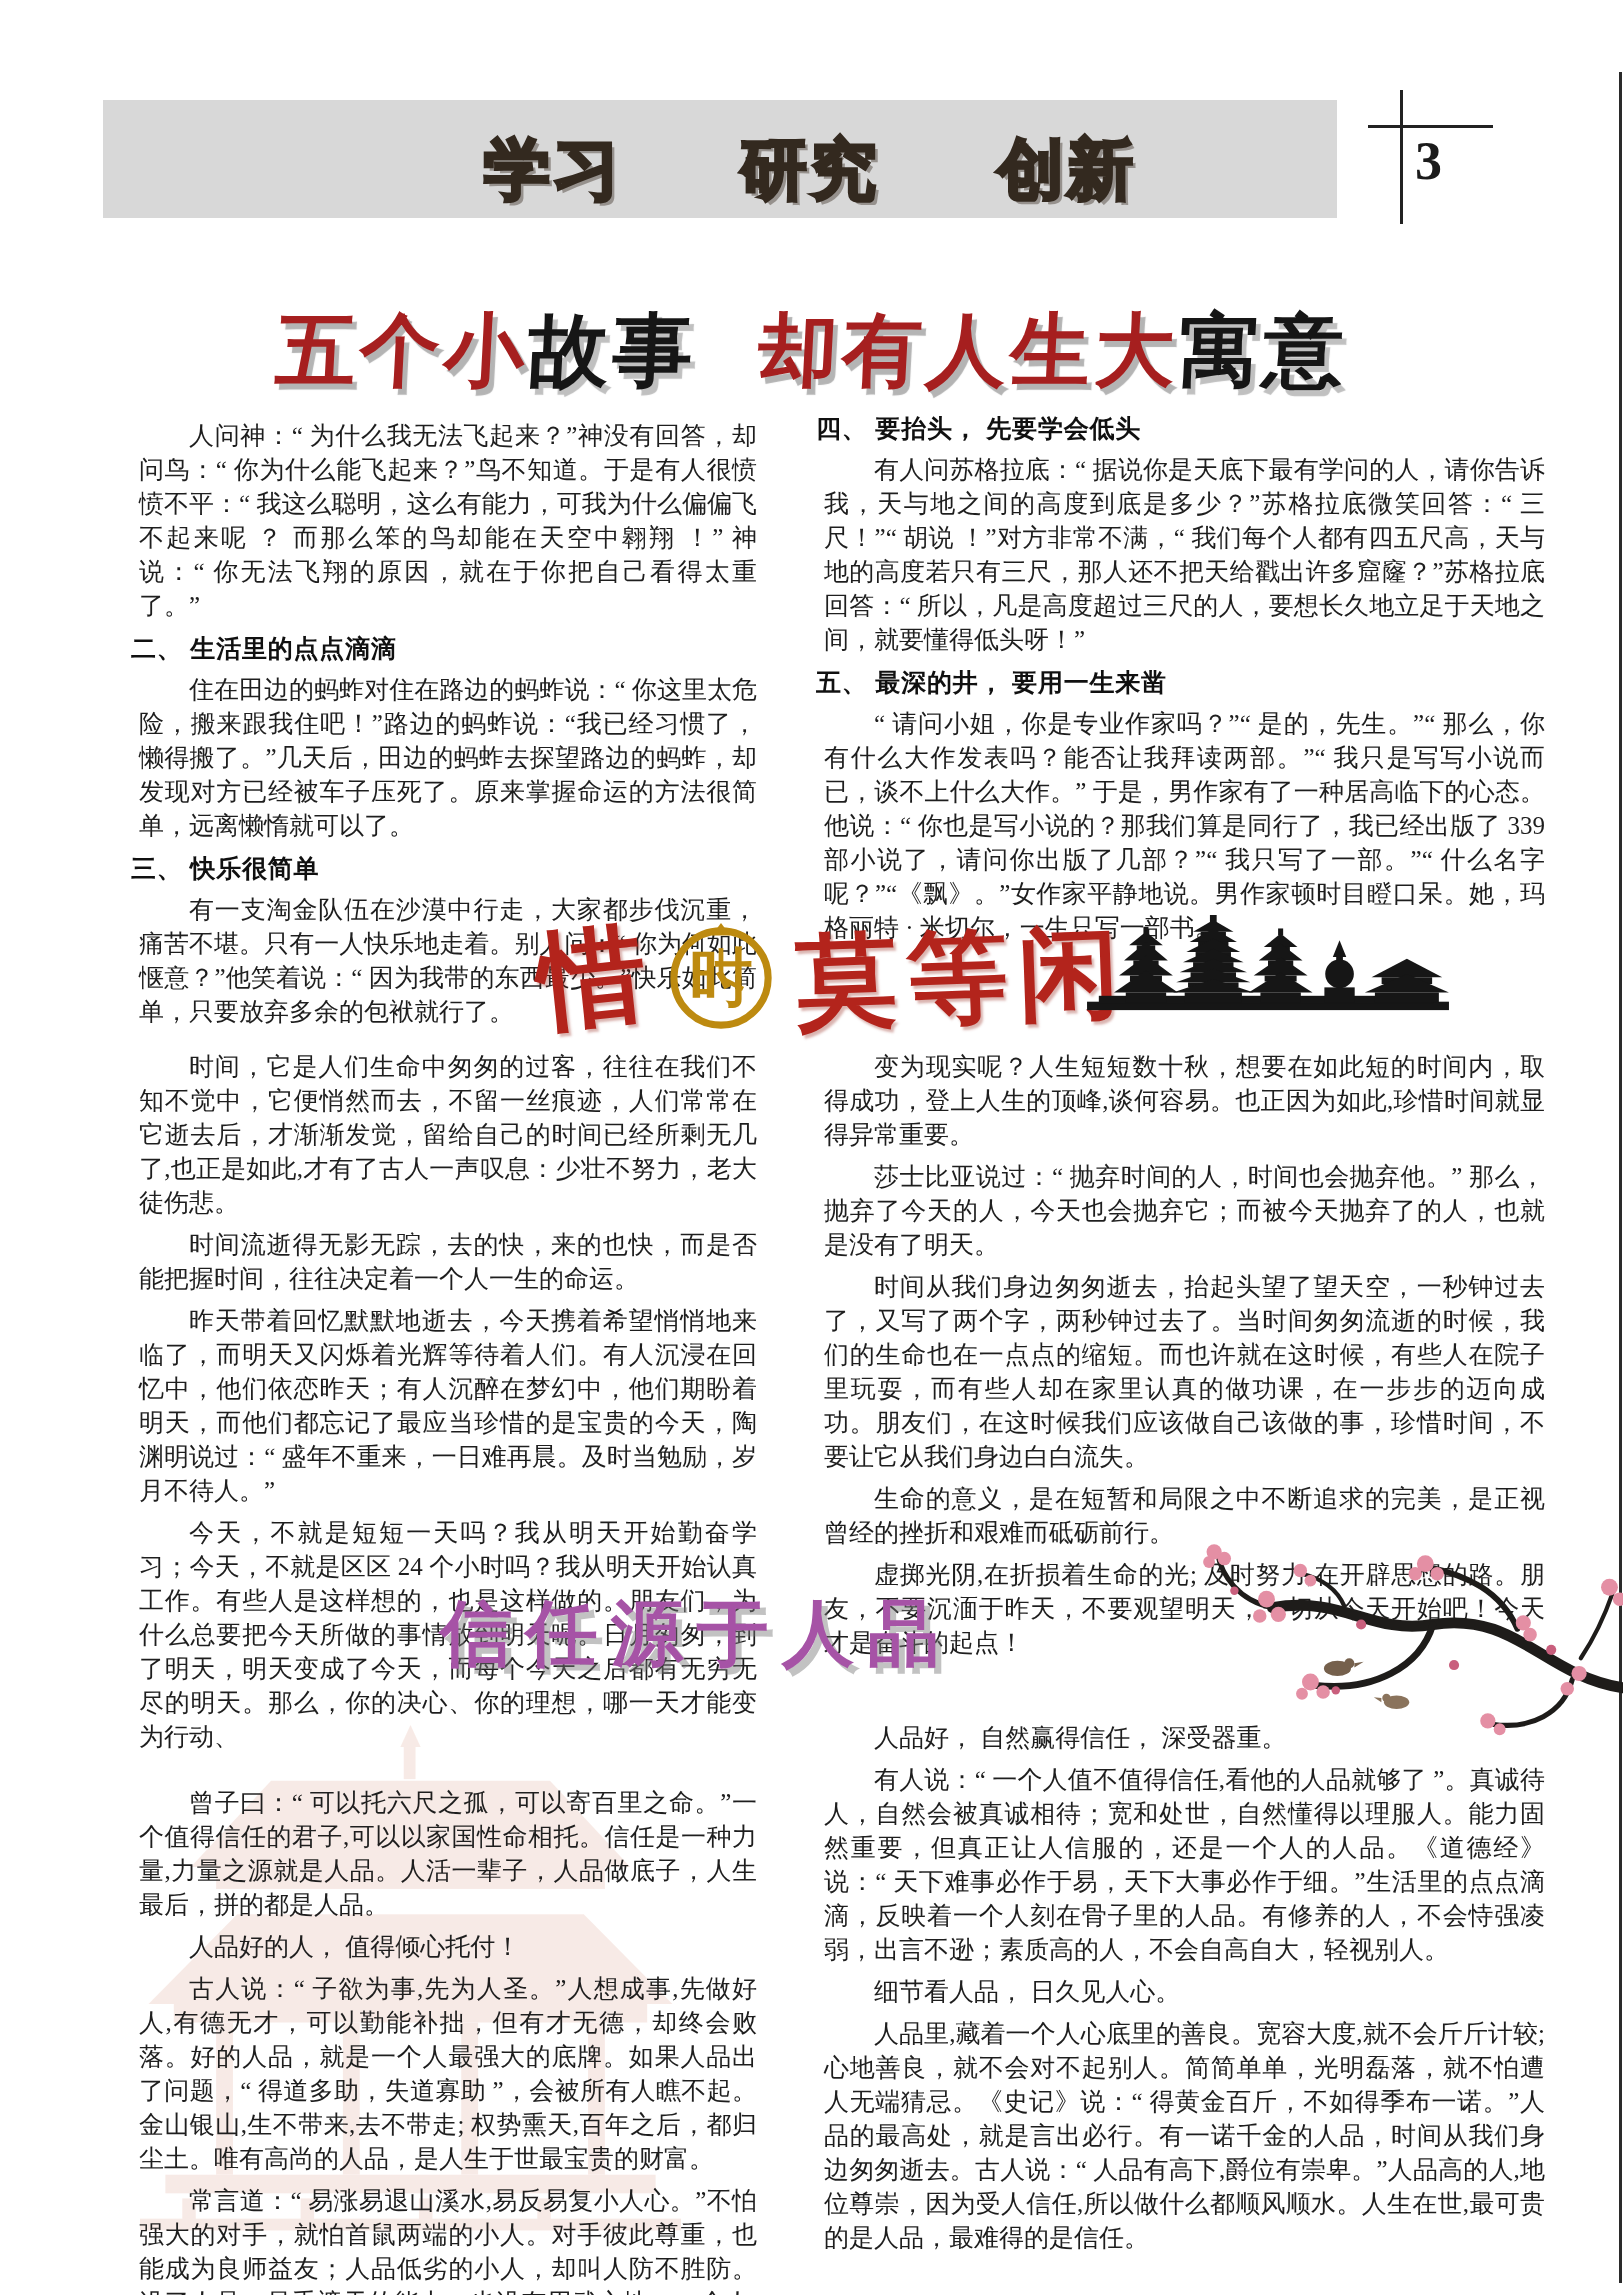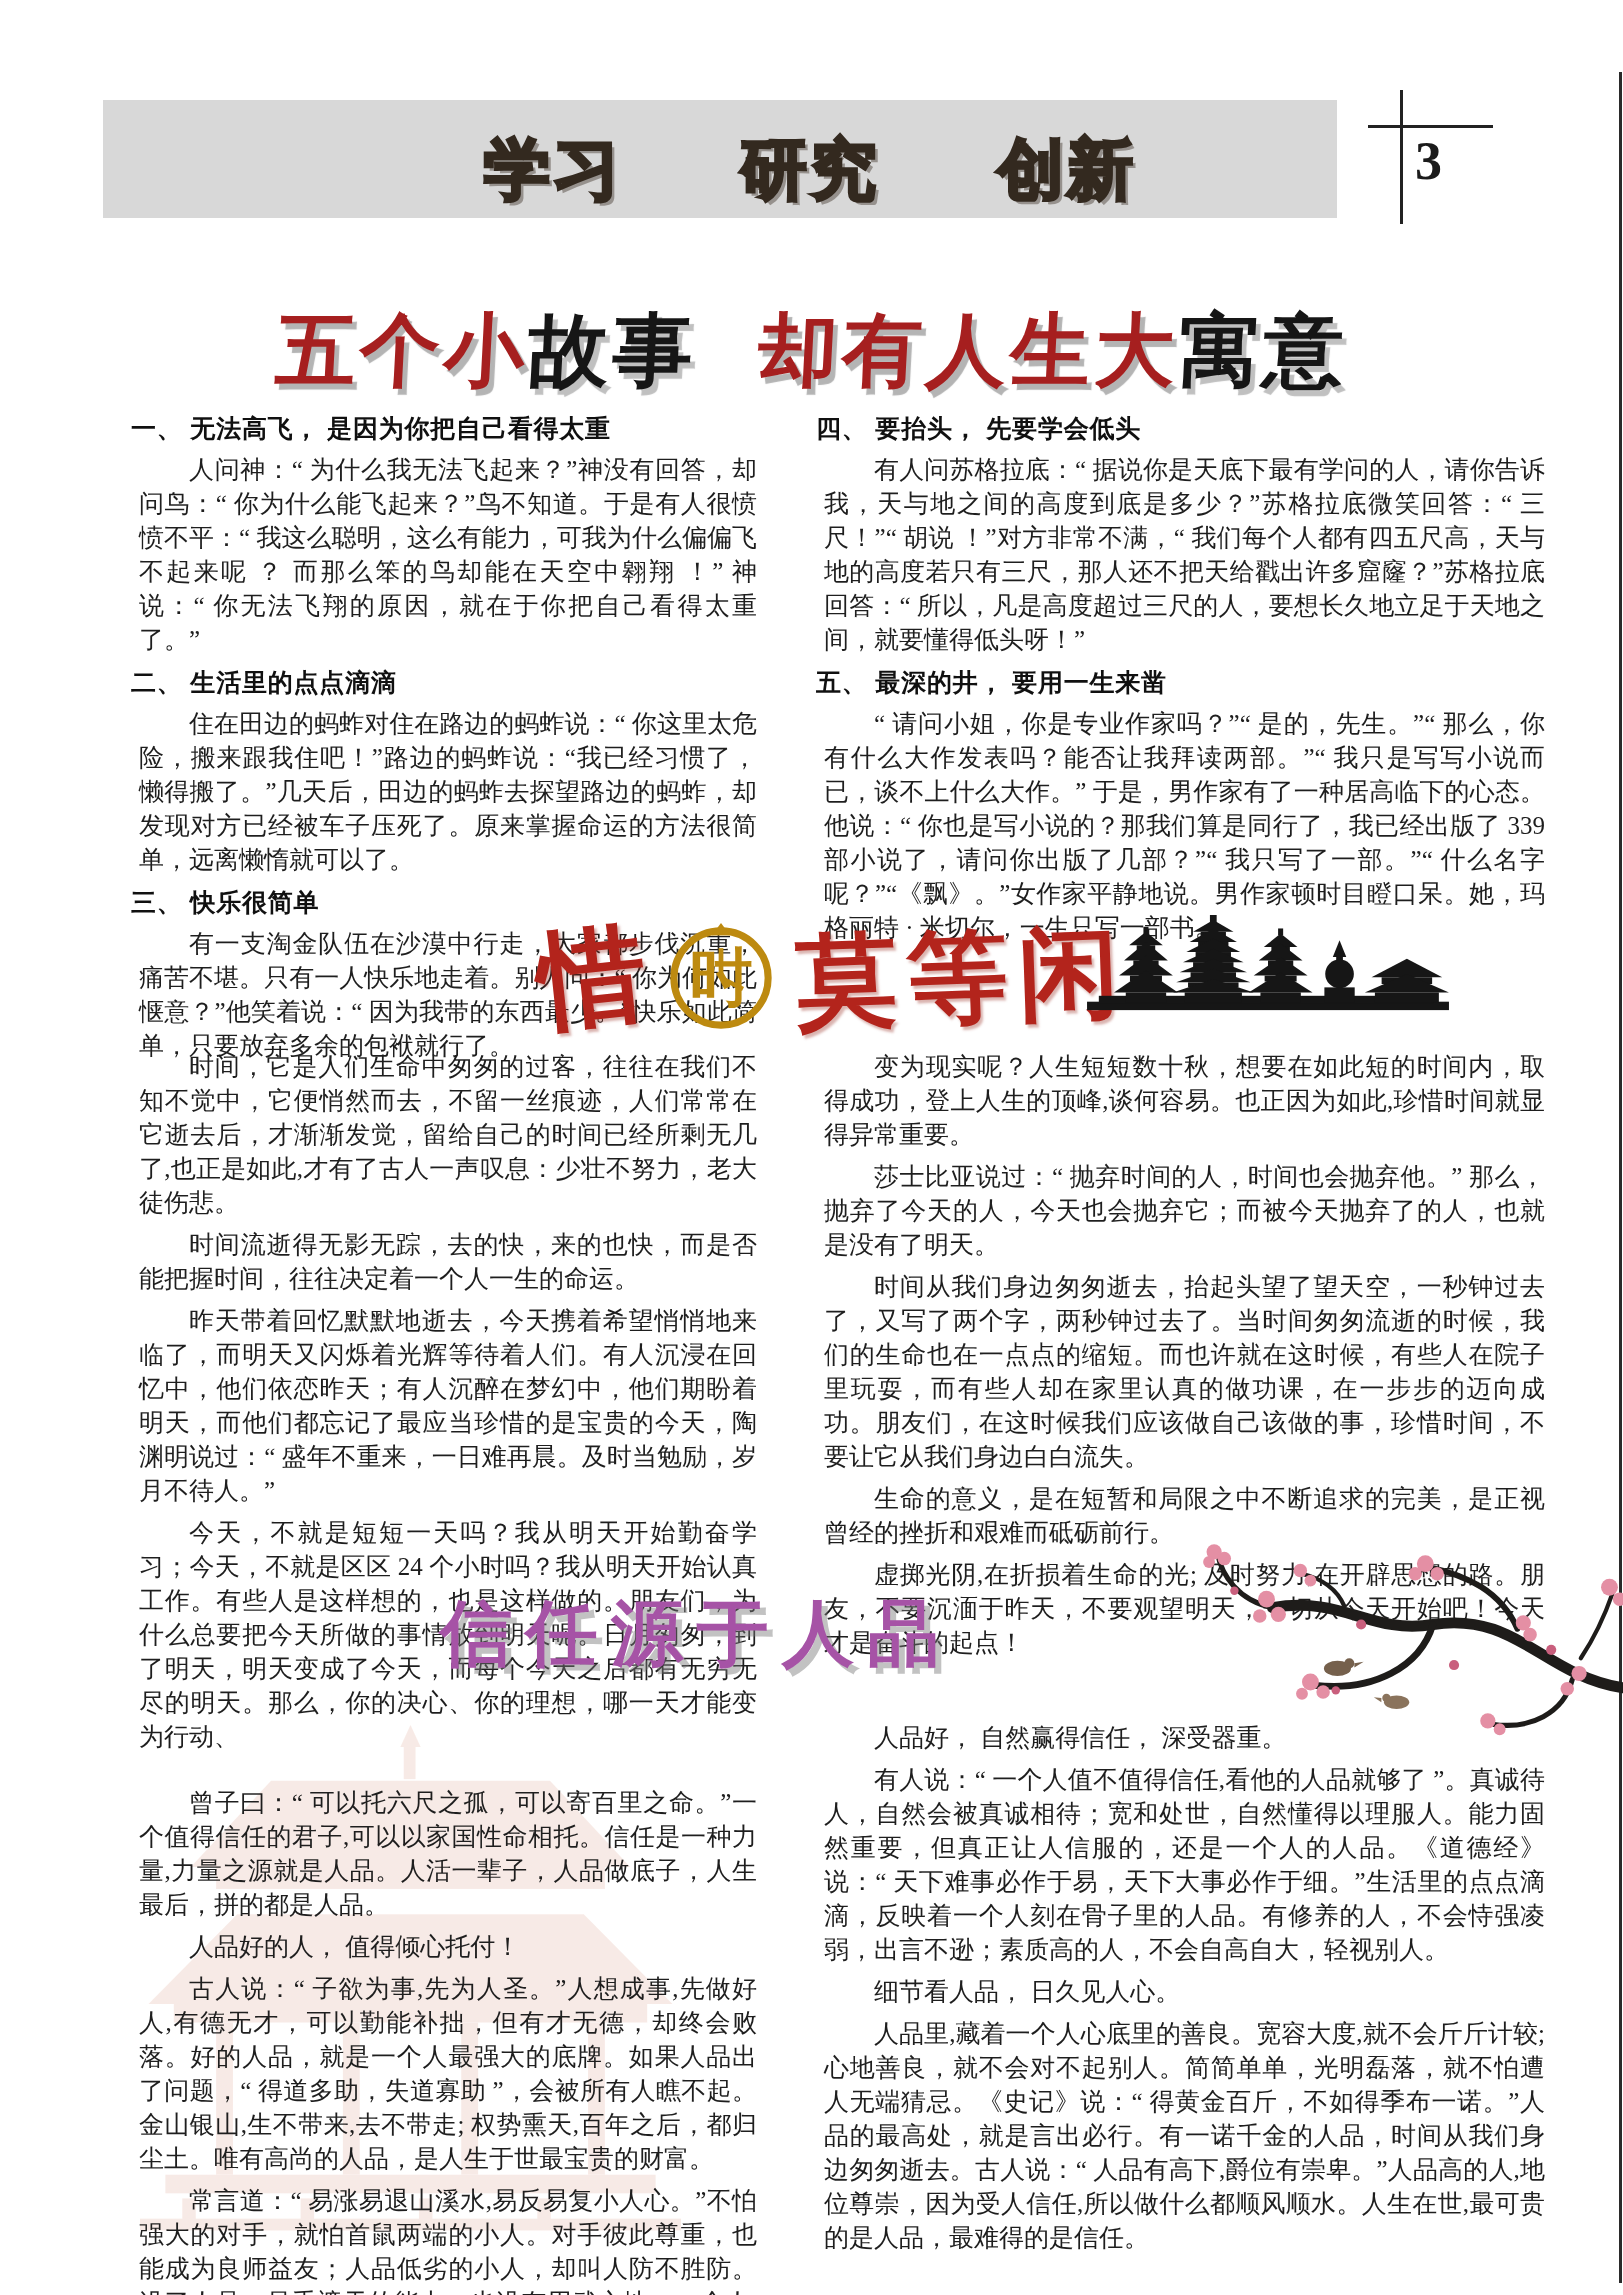--- a/index.html
+++ b/index.html
@@ -94,21 +94,20 @@
   <div class="crop-v"></div>
   <div class="crop-h"></div>
   <div class="pageno">3</div>
   <div class="right-border"></div>
 
   <div class="main-title">
     <span class="red">五个小</span><span class="ink">故事</span><span class="gap"></span><span class="red">却有人生大</span><span class="ink">寓意</span>
   </div>
 
   <div class="col" style="left:131px; top:411px; width:634px;">
-    <h3 class="story-h">一、 无法高飞， 是因为你把自己看得太重</h3>
     <p>人问神：“ 为什么我无法飞起来？”神没有回答，却问鸟：“ 你为什么能飞起来？”鸟不知道。于是有人很愤愤不平：“ 我这么聪明，这么有能力，可我为什么偏偏飞不起来呢 ？ 而那么笨的鸟却能在天空中翱翔 ！” 神说：“ 你无法飞翔的原因，就在于你把自己看得太重了。”</p>
     <h3 class="story-h">二、 生活里的点点滴滴</h3>
     <p>住在田边的蚂蚱对住在路边的蚂蚱说：“ 你这里太危险，搬来跟我住吧！”路边的蚂蚱说：“我已经习惯了，懒得搬了。”几天后，田边的蚂蚱去探望路边的蚂蚱，却发现对方已经被车子压死了。原来掌握命运的方法很简单，远离懒惰就可以了。</p>
     <h3 class="story-h">三、 快乐很简单</h3>
     <p>有一支淘金队伍在沙漠中行走，大家都步伐沉重，痛苦不堪。只有一人快乐地走着。别人问：“ 你为何如此惬意？”他笑着说：“ 因为我带的东西最少。”快乐如此简单，只要放弃多余的包袱就行了。</p>
   </div>
   <div class="col" style="left:816px; top:411px; width:737px;">
     <h3 class="story-h">四、 要抬头， 先要学会低头</h3>
     <p>有人问苏格拉底：“ 据说你是天底下最有学问的人，请你告诉我，天与地之间的高度到底是多少？”苏格拉底微笑回答：“ 三尺！”“ 胡说 ！”对方非常不满，“ 我们每个人都有四五尺高，天与地的高度若只有三尺，那人还不把天给戳出许多窟窿？”苏格拉底回答：“ 所以，凡是高度超过三尺的人，要想长久地立足于天地之间，就要懂得低头呀！”</p>
     <h3 class="story-h">五、 最深的井， 要用一生来凿</h3>

